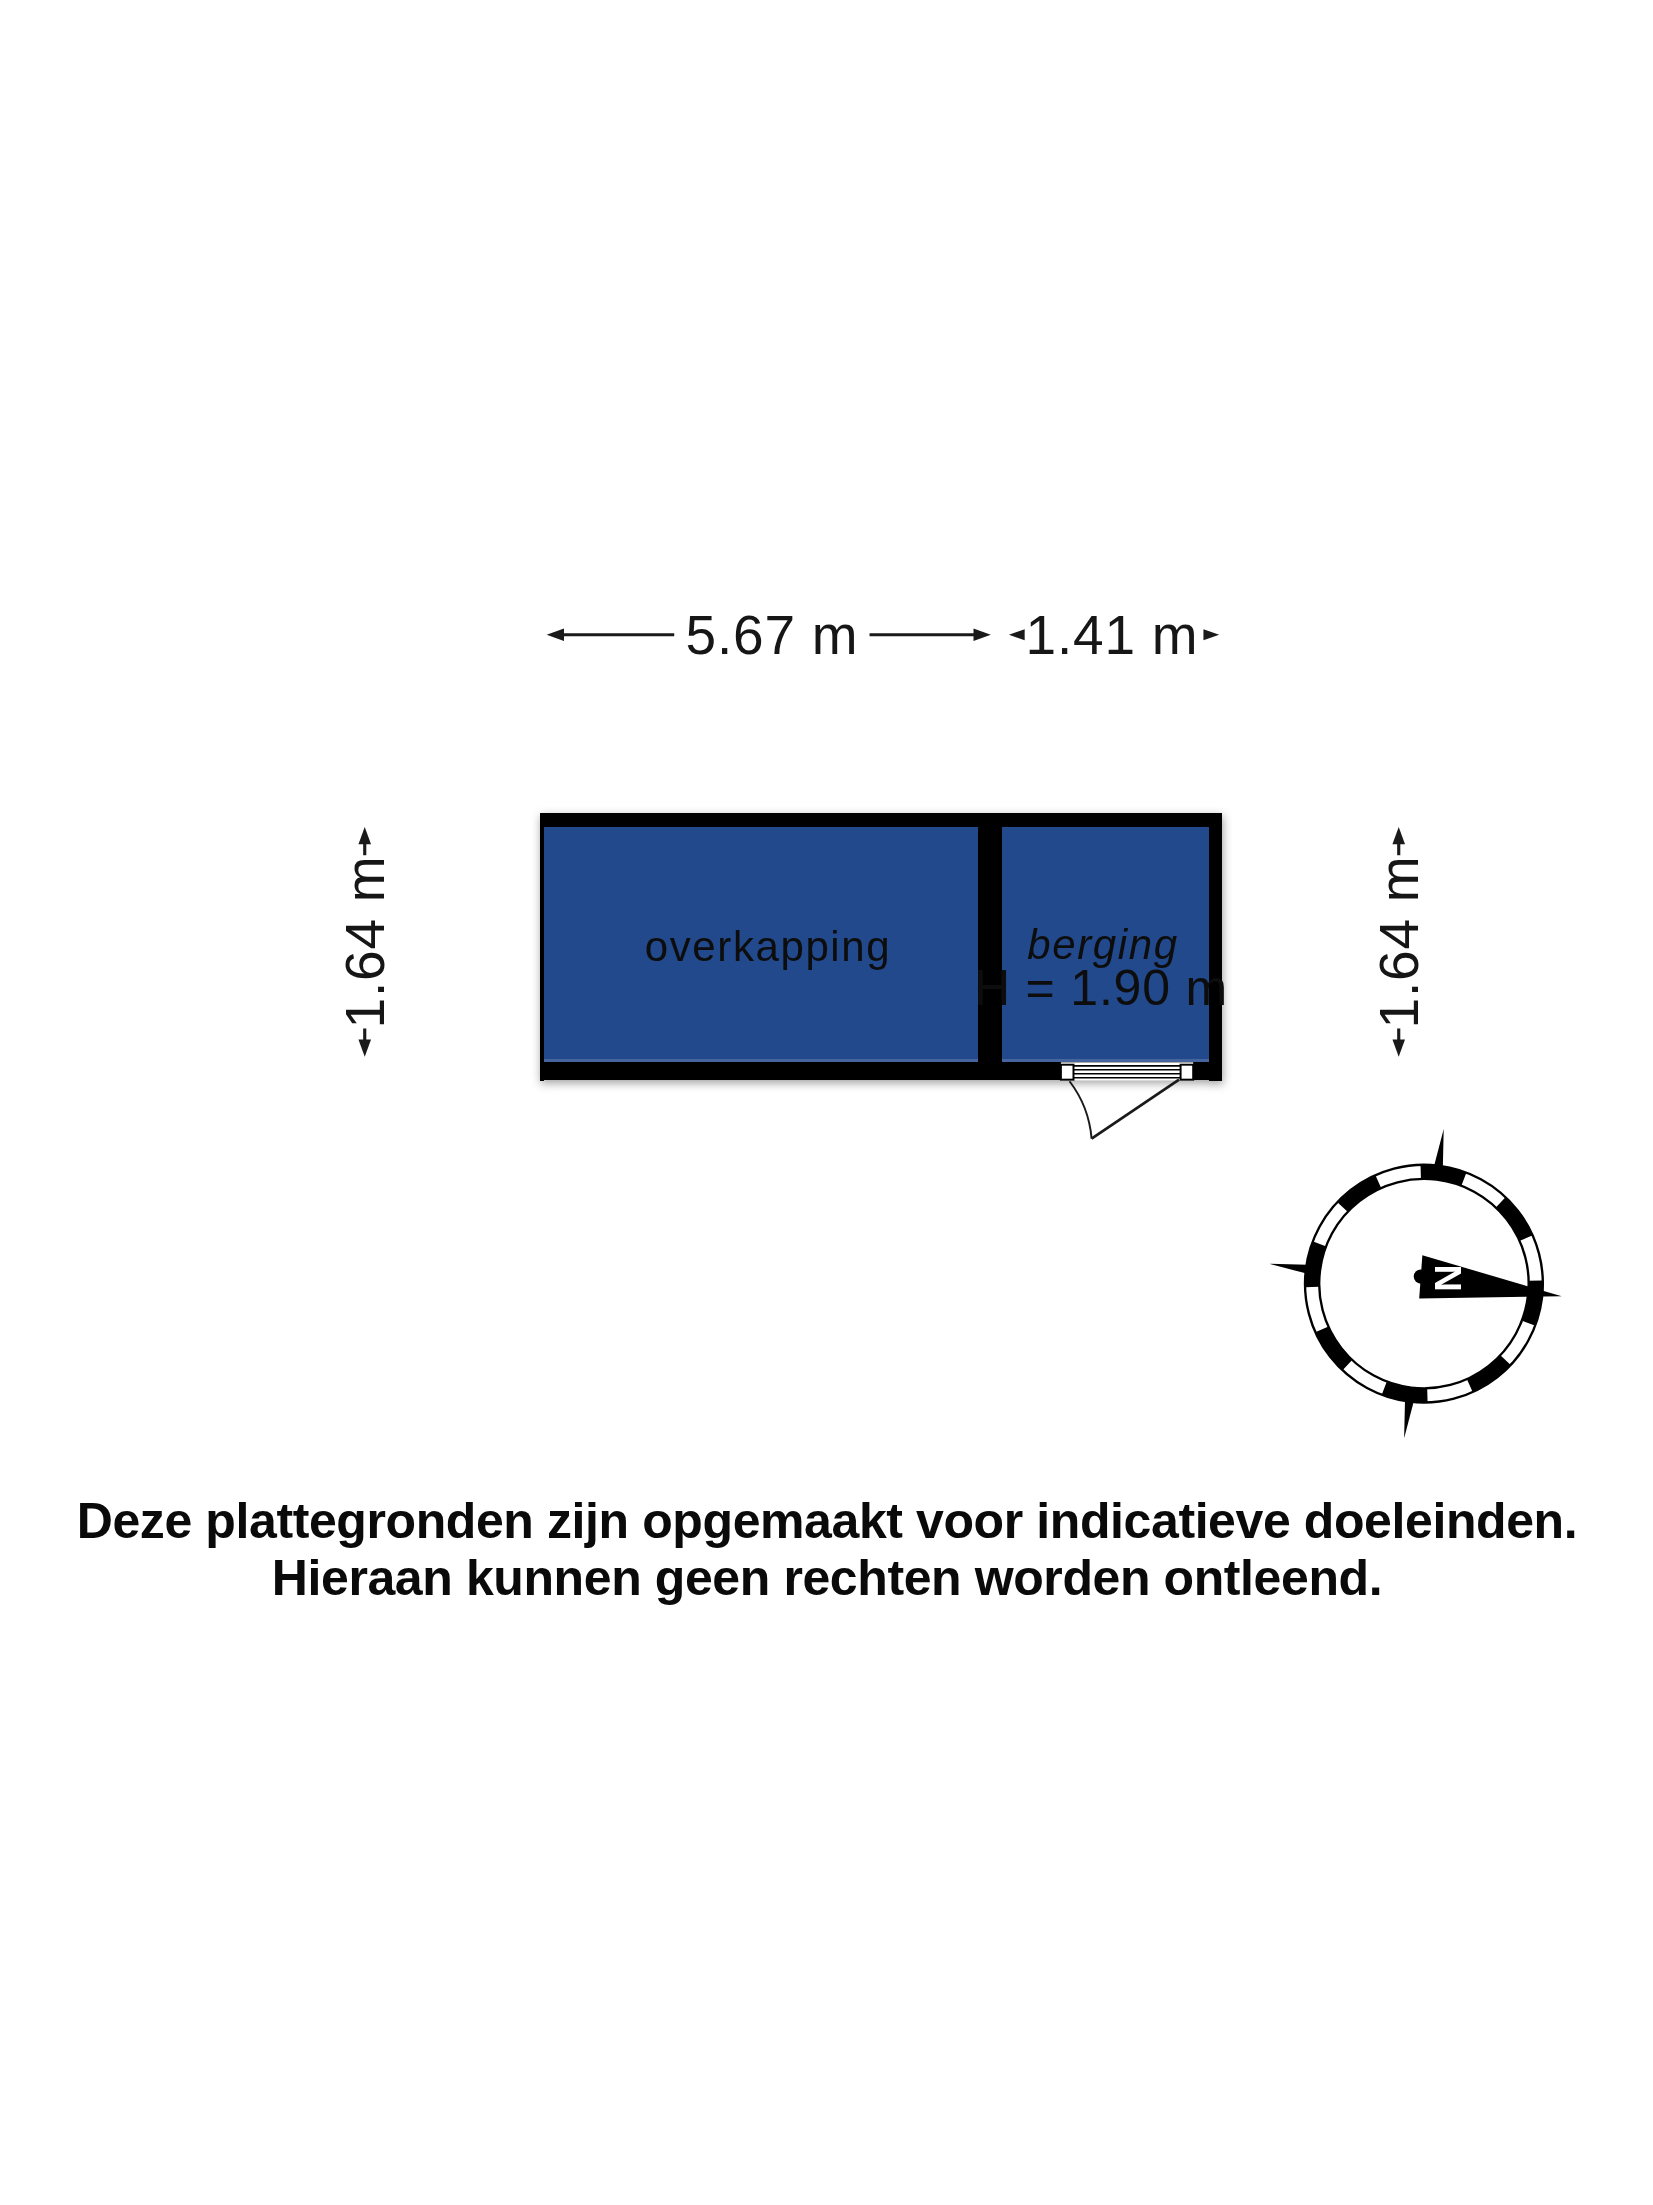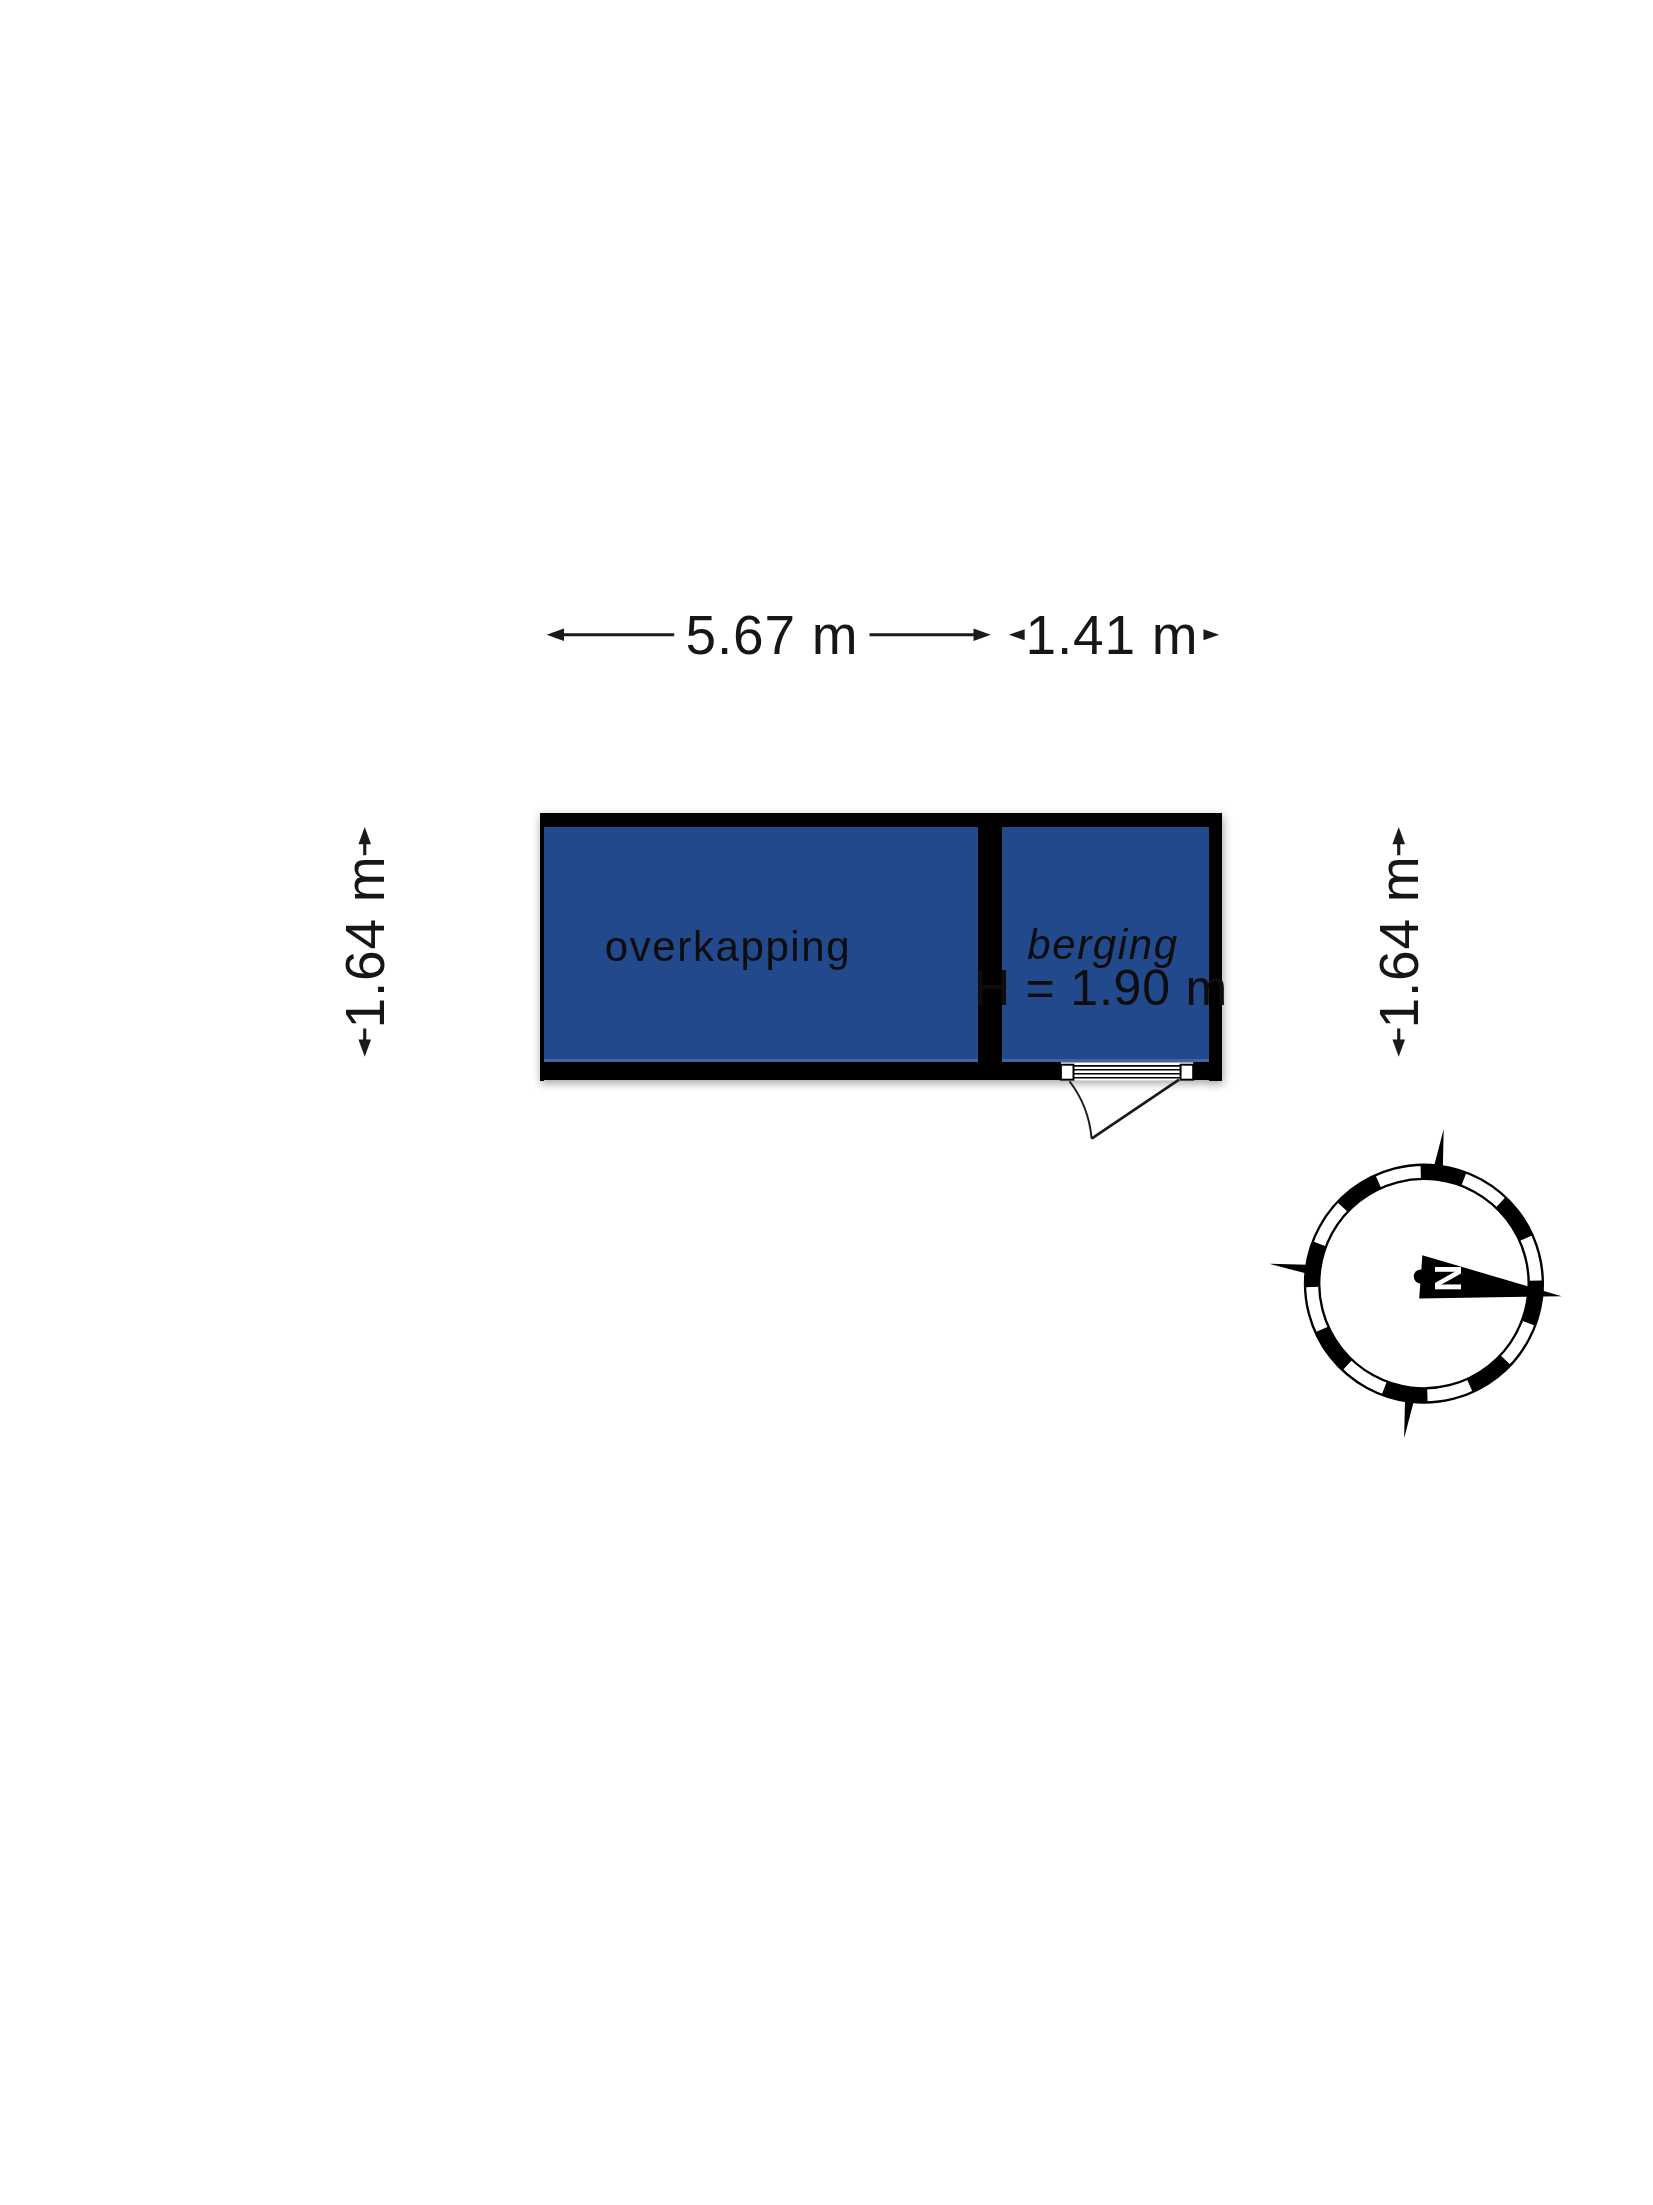--- a/index.html
+++ b/index.html
@@ -24,21 +24,21 @@
   
   .dim-label { position:absolute; font-size:55px; letter-spacing:0.8px; white-space:nowrap;
                transform:translate(-50%,-50%); color:#161616; }
   .dim-label.vert { transform:translate(-50%,-50%) rotate(-90deg); }
   .dim-304 { left:772px;  top:635px; }
   .dim-141 { left:1112px; top:635px; }
   .dim-164-left  { left:365px;  top:942px; }
   .dim-164-right { left:1399px; top:942px; }
   .room-label { position:absolute; transform:translate(-50%,-50%); white-space:nowrap;
                 font-size:42px; letter-spacing:1.6px; color:#0d0d0d; }
-  .lbl-overkapping { left:728px;  top:947px; }
+  .lbl-overkapping { left:768px;  top:947px; }
   .lbl-berging     { left:1103px; top:945px;font-style:italic; }
   .lbl-berging-h   { left:1101px; top:988px; font-size:50px; letter-spacing:0.8px; }
   
   .disclaimer { position:absolute; left:0; top:1493px; width:1654px; text-align:center;
                 font-weight:bold; font-size:50px; line-height:57px; color:#0a0a0a;
                 letter-spacing:-0.4px; }
   
   .overlay { position:absolute; left:0; top:0; }
 </style>
 </head>
@@ -115,15 +115,19 @@
 
   <div class="dim-label dim-304">5.67 m</div>
   <div class="dim-label dim-141">1.41 m</div>
   <div class="dim-label vert dim-164-left">1.64 m</div>
   <div class="dim-label vert dim-164-right">1.64 m</div>
 
   <div class="room-label lbl-overkapping">overkapping</div>
   <div class="room-label lbl-berging">berging</div>
   <div class="room-label lbl-berging-h">H = 1.90 m</div>
 
+  <div class="disclaimer">
+    <div>Deze plattegronden zijn opgemaakt voor indicatieve doeleinden.</div>
+    <div>Hieraan kunnen geen rechten worden ontleend.</div>
+  </div>
 
 </div>
 
 
 </body></html>

